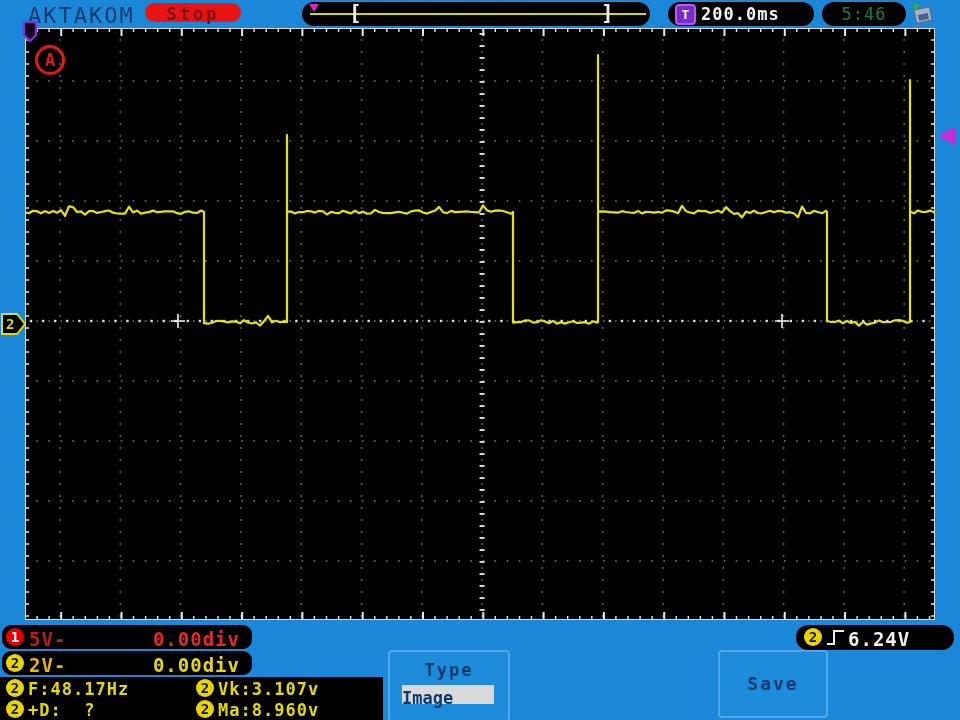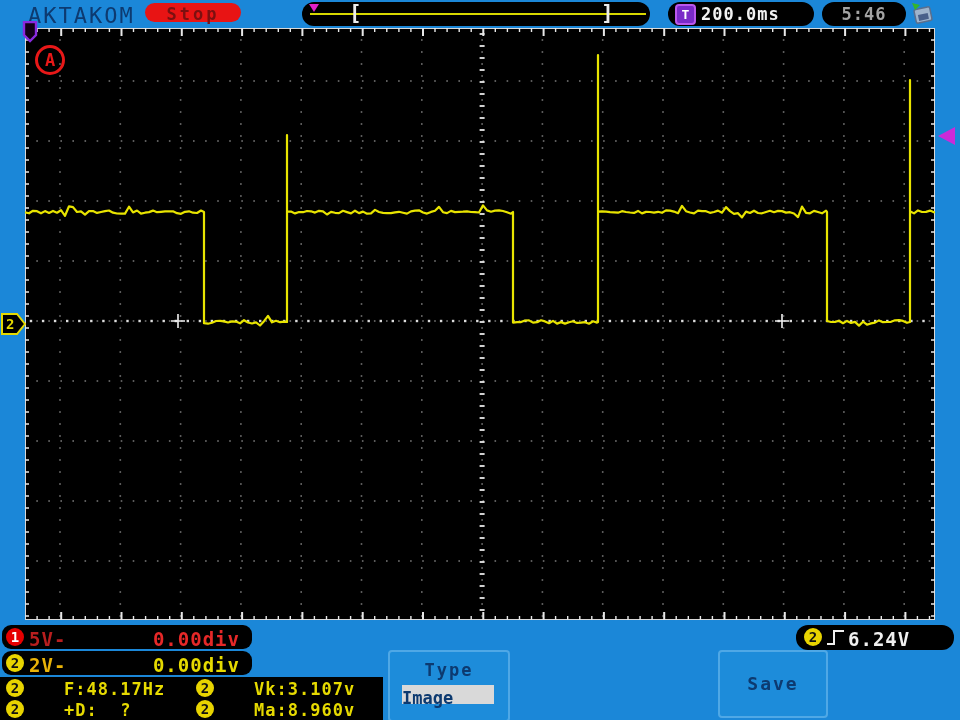--- a/index.html
+++ b/index.html
@@ -14,35 +14,35 @@
              text-align:center;line-height:22px;font-size:17px;letter-spacing:3px;color:#7c1010;font-weight:bold;}
   #thumb-bar{left:302px;top:2px;width:348px;height:24px;}
   #thumb-line{position:absolute;left:8px;top:11px;width:336px;height:2px;background:#d8d800;}
   .bracket{position:absolute;top:-1px;color:#ececec;font-size:21px;font-weight:bold;}
   #trig-pill{left:668px;top:2px;width:146px;height:24px;}
   #trig-t-icon{position:absolute;left:7px;top:2px;width:17px;height:17px;background:#7a2ac8;
                border:2px solid #bb58ee;border-radius:4px;color:#fff;font-size:13px;font-weight:bold;
                text-align:center;line-height:17px;}
   #trig-time{position:absolute;left:33px;top:2px;color:#f2f2f2;font-size:17px;letter-spacing:1px;font-weight:bold;}
   #clock-pill{left:822px;top:2px;width:84px;height:24px;text-align:center;line-height:24px;
-              color:#a3a3a3;font-size:17px;letter-spacing:1px;font-weight:bold;}
+              color:#15803d;font-size:17px;letter-spacing:1px;font-weight:normal;}
   
   #plot{left:25px;top:28px;width:910px;height:592px;background:#000;}
   #auto-badge{position:absolute;left:10px;top:17px;width:24px;height:24px;border:3px solid #e81818;
               border-radius:50%;color:#e81818;font-size:17px;font-weight:bold;text-align:center;line-height:24px;}
   
   .blackpanel{position:absolute;background:#000;}
   .badge{position:absolute;width:18px;height:18px;border-radius:50%;font-size:14px;font-weight:bold;
          text-align:center;line-height:18px;}
   .badge.red{background:#e60000;color:#fff;}
   .badge.yel{background:#e8d400;color:#111;}
   .chtext{position:absolute;font-size:19px;font-weight:bold;letter-spacing:1px;}
   .softbtn{position:absolute;background:#1d8cda;border:2px solid #4fa8e6;border-radius:4px;}
   .navy{color:#0d3a70;}
-  .meas{position:absolute;color:#e6da00;font-size:17px;font-weight:bold;letter-spacing:1px;white-space:pre;margin-left:36px;}
+  .meas{position:absolute;color:#e6da00;font-size:17px;font-weight:bold;letter-spacing:1px;white-space:pre;}
   #image-chip{position:absolute;left:12px;top:33px;width:92px;height:19px;background:#d9d9d9;
               text-align:left;line-height:26px;font-size:17px;font-weight:bold;}
 </style>
 </head>
 <body>
 
 <div id="screen">
 
   <div class="abs mono" id="brand">AKTAKOM</div>
   <div class="abs" id="stop-pill">Stop</div>

